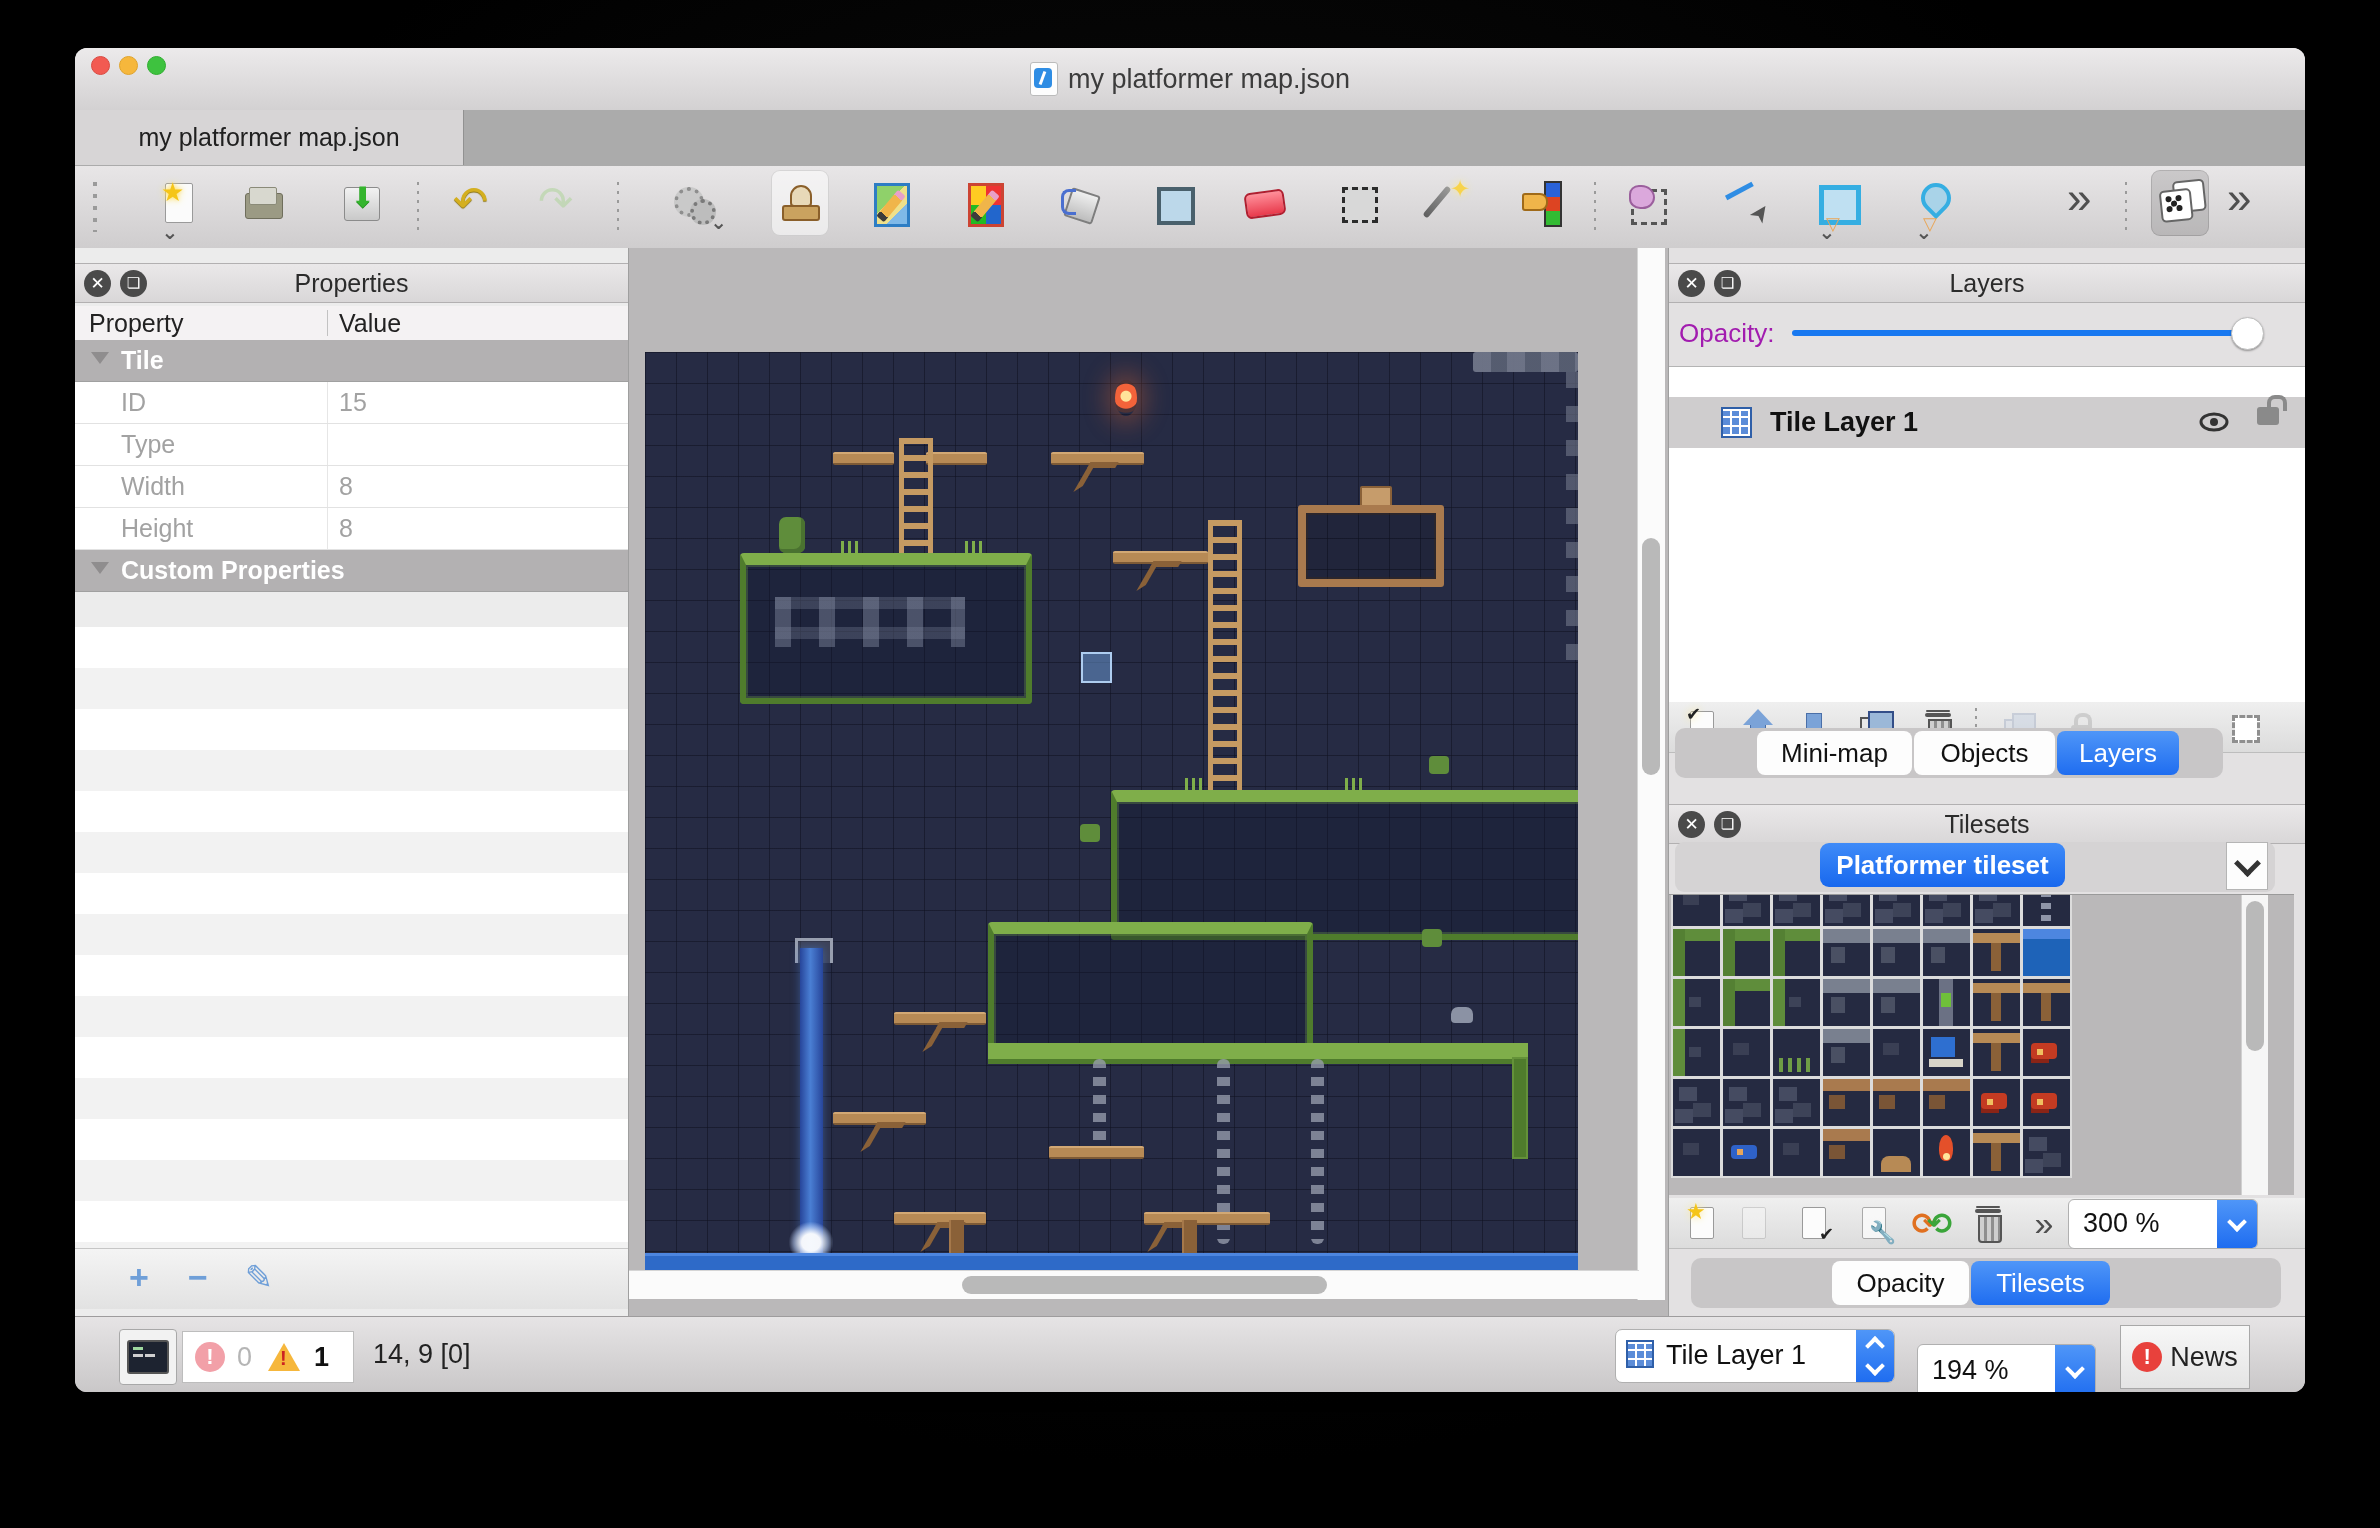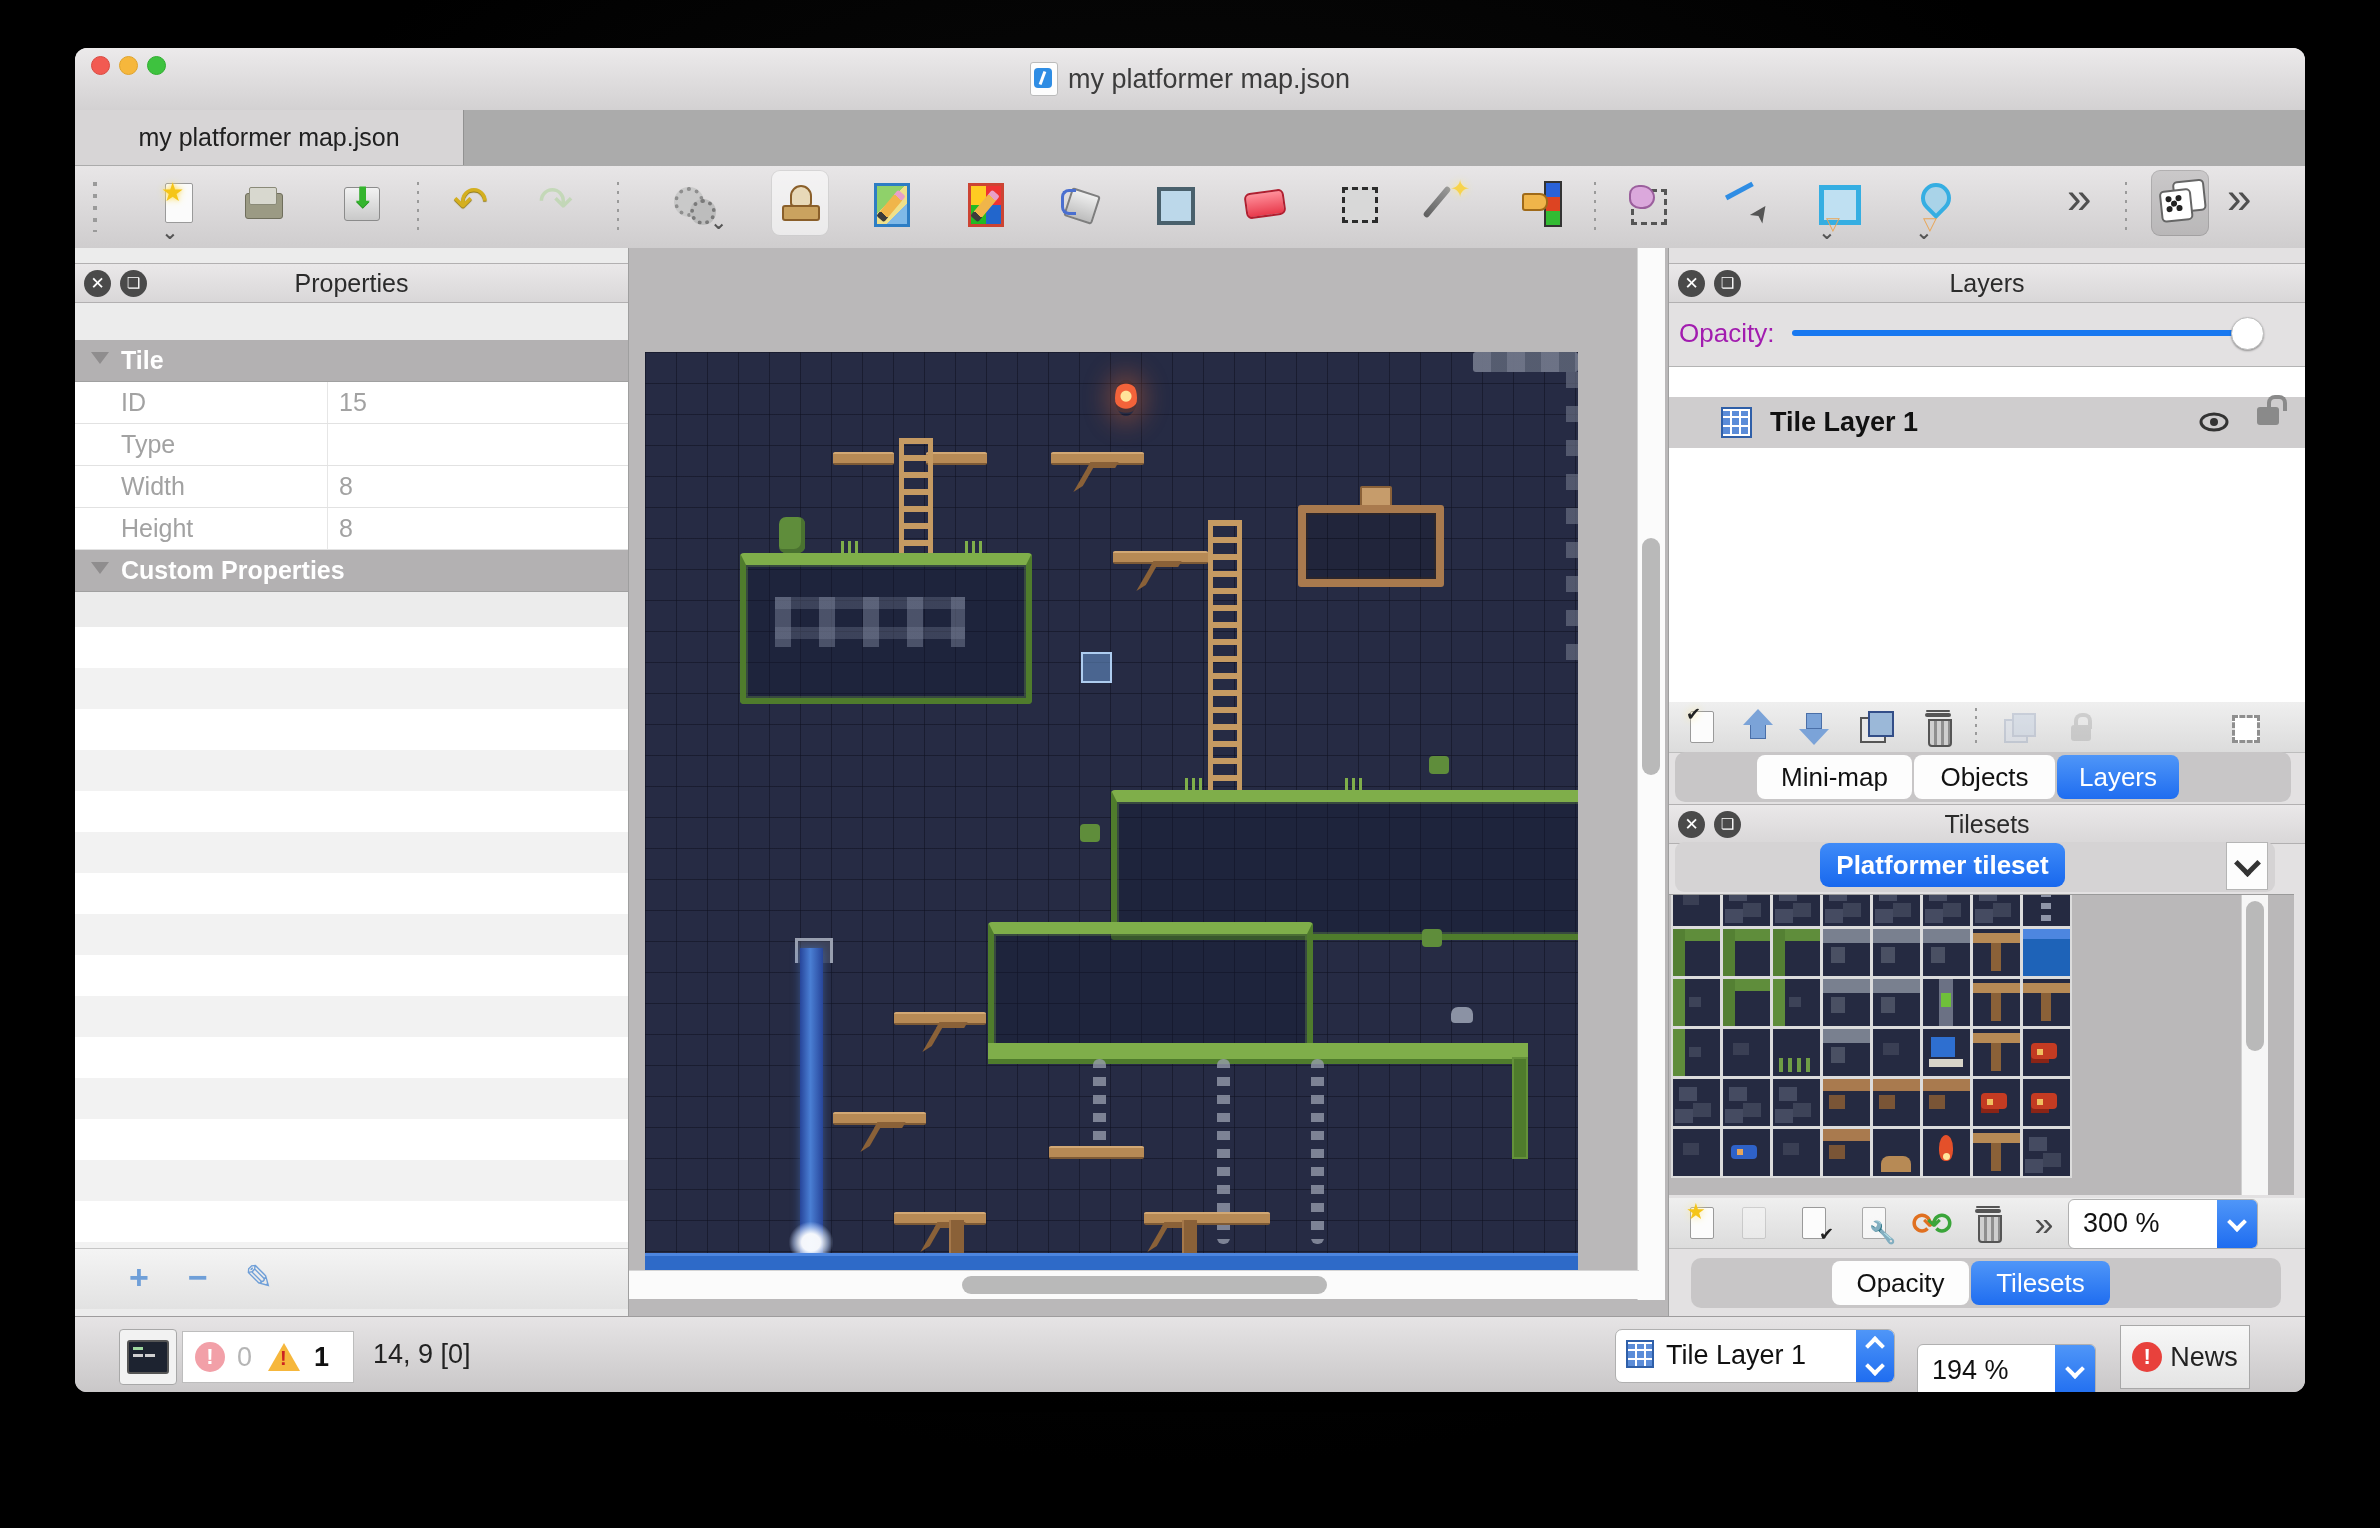--- a/index.html
+++ b/index.html
@@ -343,20 +343,25 @@
         </div>
       </div>
 
     <div class="main">
 
       <div class="props">
         <div class="panel-head" style="left:0;top:15px;width:100%;">
           <span class="pbtn close"></span>
           <span class="pbtn float"></span>
           <span class="panel-title">Properties</span>
+        </div>
+        <div class="colhead">
+          <span class="c1">Property</span>
+          <span class="c2">Value</span>
+          <span class="cdiv"></span>
         </div>
         <div class="prop-rows" id="prop-rows">
             <div class="prow group">
               <span class="tri"></span>
               <span class="glabel">Tile</span>
             </div>
             <div class="prow">
               <span class="vdiv"></span>
               <span class="plabel">ID</span>
               <span class="pvalue">15</span>
@@ -496,21 +501,21 @@
           <div class="dtb disabled" style="left:324px">
               <span class="li li-copy2"></span>
             </div>
           <div class="dtb disabled" style="left:387px">
               <span class="li li-lock"></span>
             </div>
           <div class="dtb" style="left:550px">
               <span class="li li-highlight"></span>
             </div>
         </div>
-        <div class="dock-tabs" style="left:6px;top:504px;width:616px">
+        <div class="dock-tabs" style="left:6px;top:480px;width:548px">
           <div class="dtab" style="left:82px;width:155px">
               <span>Mini-map</span>
             </div>
           <div class="dtab" style="left:239px;width:141px">
               <span>Objects</span>
             </div>
           <div class="dtab active" style="left:382px;width:122px">
               <span>Layers</span>
             </div>
         </div>

